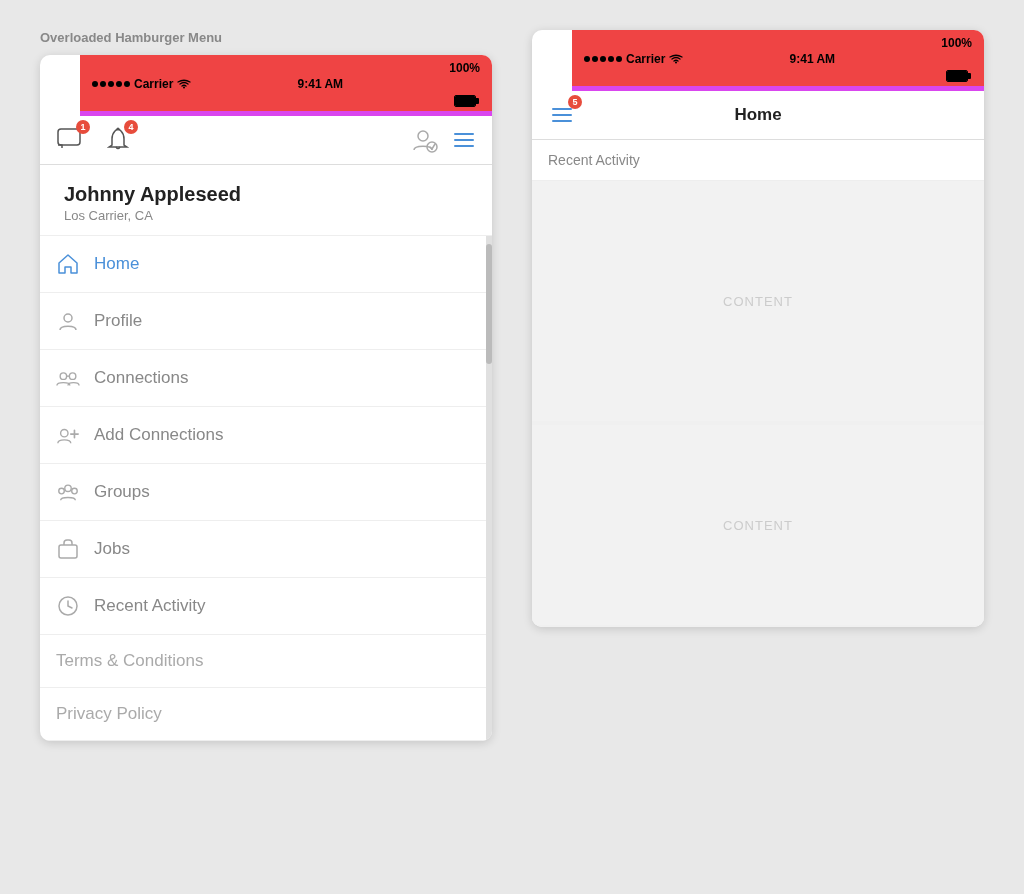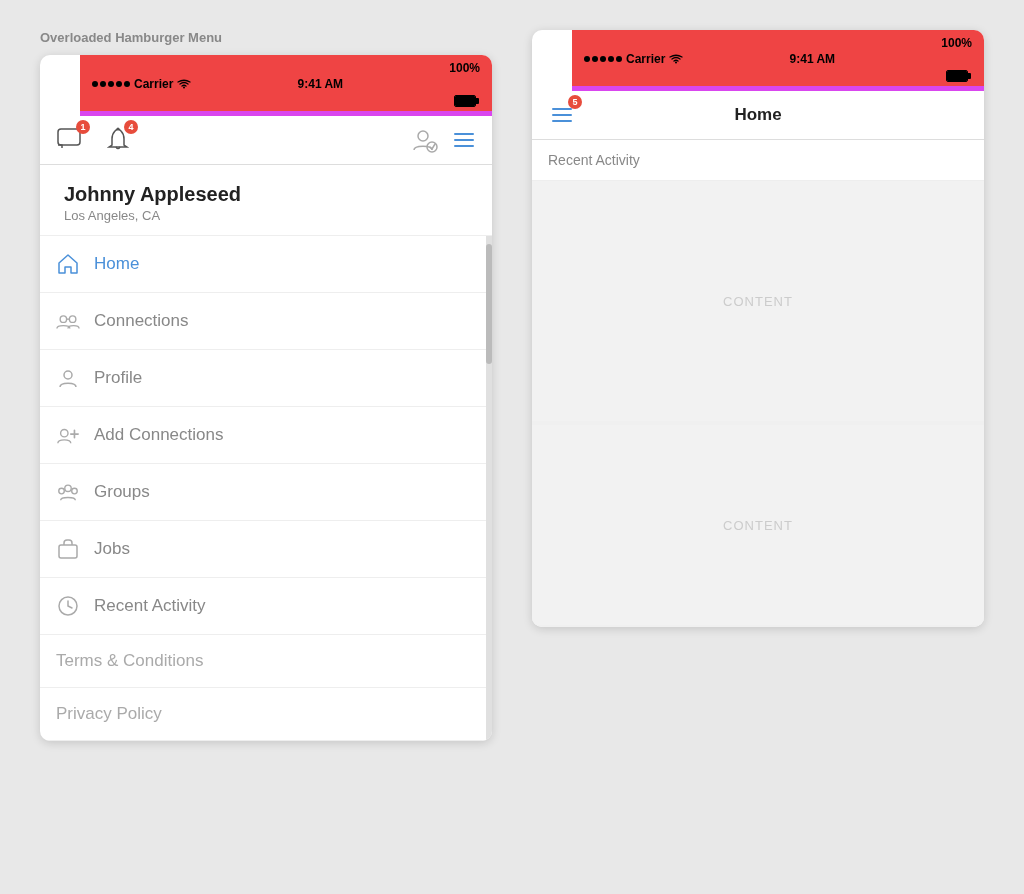--- a/index.html
+++ b/index.html
@@ -401,55 +401,55 @@
         <div class="hamburger-icon">
           <span></span>
             <span></span>
             <span></span>
         </div>
       </div>
     </div>
 
     <div class="user-info">
       <div class="user-name">Johnny Appleseed</div>
-      <div class="user-location">Los Angeles, CA</div>
+      <div class="user-location">Los Carrier, CA</div>
     </div>
 
     <div class="nav-menu" style="position:relative;">
 
       <div class="nav-item active">
         <div class="nav-icon-svg">
           <svg width="22" height="22" viewBox="0 0 22 22" fill="none">
             <path d="M2 10 L11 2 L20 10 L20 20 L14 20 L14 14 L8 14 L8 20 L2 20 Z" stroke="#4a90d9" stroke-width="1.5" fill="none" stroke-linejoin="round"></path>
           </svg>
         </div>
         <span class="nav-label" style="color:#4a90d9;">Home</span>
+      </div>
+
+      <div class="nav-item">
+        <div class="nav-icon-svg">
+          <svg width="22" height="22" viewBox="0 0 22 22" fill="none">
+            <circle cx="11" cy="8" r="4" stroke="#aaa" stroke-width="1.5"></circle>
+            <path d="M3 20 C3 15 19 15 19 20" stroke="#aaa" stroke-width="1.5" fill="none"></path>
+          </svg>
+        </div>
+        <span class="nav-label">Profile</span>
       </div>
 
       <div class="nav-item">
         <div class="nav-icon-svg">
           <svg width="26" height="22" viewBox="0 0 26 22" fill="none">
             <circle cx="8" cy="9" r="3.5" stroke="#aaa" stroke-width="1.5"></circle>
             <circle cx="18" cy="9" r="3.5" stroke="#aaa" stroke-width="1.5"></circle>
             <path d="M1 19 C1 15 15 15 15 19" stroke="#aaa" stroke-width="1.5" fill="none"></path>
             <path d="M13 19 C13 15 25 15 25 19" stroke="#aaa" stroke-width="1.5" fill="none"></path>
             <line x1="11" y1="9" x2="15" y2="9" stroke="#aaa" stroke-width="1.5"></line>
           </svg>
         </div>
         <span class="nav-label">Connections</span>
-      </div>
-
-      <div class="nav-item">
-        <div class="nav-icon-svg">
-          <svg width="22" height="22" viewBox="0 0 22 22" fill="none">
-            <circle cx="11" cy="8" r="4" stroke="#aaa" stroke-width="1.5"></circle>
-            <path d="M3 20 C3 15 19 15 19 20" stroke="#aaa" stroke-width="1.5" fill="none"></path>
-          </svg>
-        </div>
-        <span class="nav-label">Profile</span>
       </div>
 
       <div class="nav-item">
         <div class="nav-icon-svg">
           <svg width="26" height="22" viewBox="0 0 26 22" fill="none">
             <circle cx="9" cy="9" r="4" stroke="#aaa" stroke-width="1.5"></circle>
             <path d="M2 20 C2 15 16 15 16 20" stroke="#aaa" stroke-width="1.5" fill="none"></path>
             <line x1="20" y1="6" x2="20" y2="14" stroke="#aaa" stroke-width="1.8" stroke-linecap="round"></line>
             <line x1="16" y1="10" x2="24" y2="10" stroke="#aaa" stroke-width="1.8" stroke-linecap="round"></line>
           </svg>

